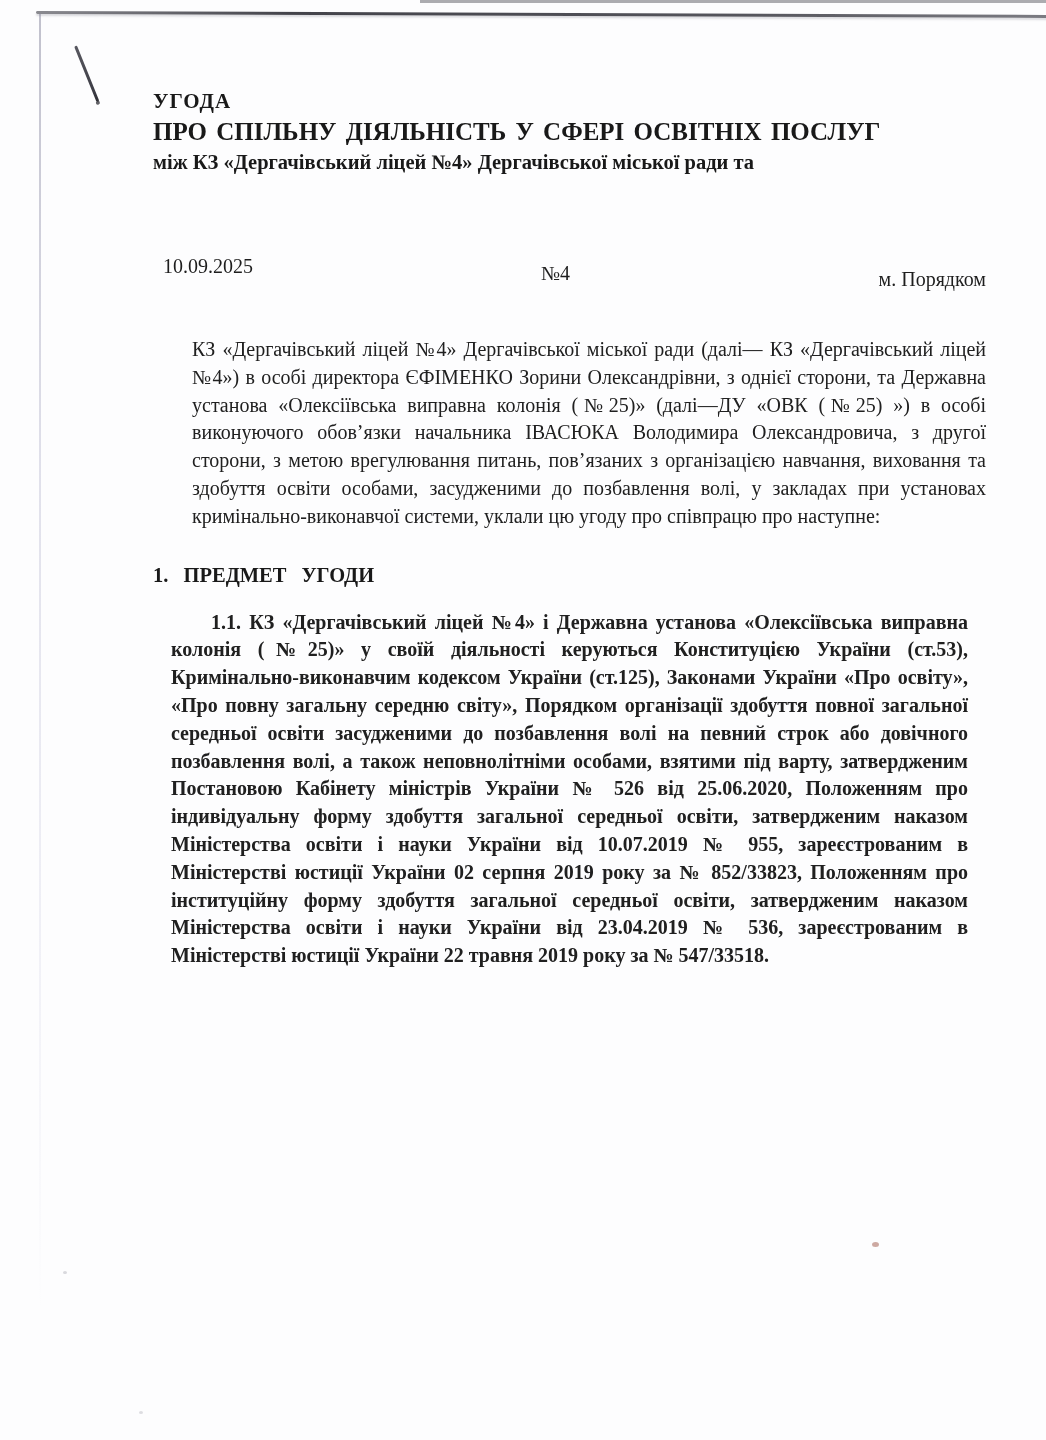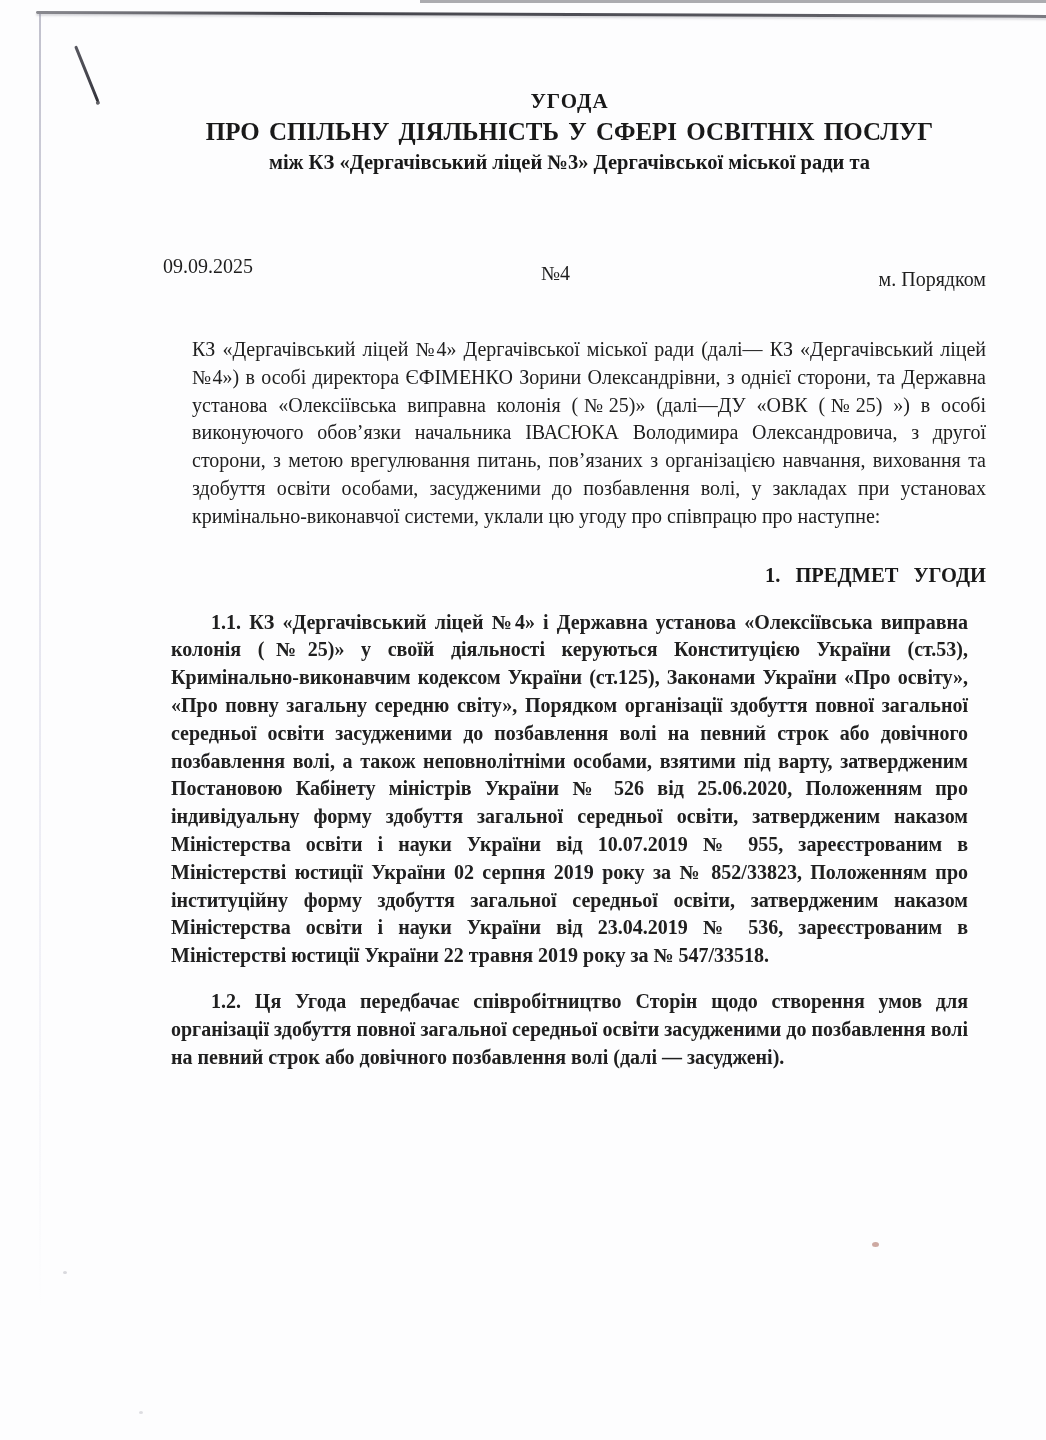--- a/index.html
+++ b/index.html
@@ -87,21 +87,21 @@
   }
 
   
   .doc {
     position: absolute;
     left: 153px; top: 0;
     width: 833px;
   }
   .doc-header {
     margin-top: 86px;
-    text-align: center;
+    text-align: left;
     font-weight: bold;
     color: #191919;
   }
   .t-line1 {
     font-size: 21px;
     line-height: 30px;
     letter-spacing: 1px;
   }
   .t-line2 {
     font-size: 25px;
@@ -137,21 +137,21 @@
     line-height: 27.8px;
     text-align: justify;
     color: #202020;
   }
   .preamble {
     margin-top: 51px;
     margin-left: 39px;
   }
   .sec-heading {
     margin-top: 30px;
-    text-align: right;
+    text-align: left;
     font-weight: bold;
     font-size: 20.5px;
     line-height: 28px;
     word-spacing: 10px;
     color: #191919;
   }
   .clause {
     text-indent: 40px;
     margin: 18px;
     font-weight: bold;
@@ -171,32 +171,31 @@
   <div class="pen-mark"></div>
   <div class="speck-1"></div>
   <div class="speck-2"></div>
   <div class="speck-3"></div>
 
   <div class="doc">
 
     <div class="doc-header">
       <div class="t-line1">УГОДА</div>
       <div class="t-line2">ПРО СПІЛЬНУ ДІЯЛЬНІСТЬ У СФЕРІ ОСВІТНІХ ПОСЛУГ</div>
-      <div class="t-line3">між КЗ «Дергачівський ліцей №3» Дергачівської міської ради та</div>
+      <div class="t-line3">між КЗ «Дергачівський ліцей №4» Дергачівської міської ради та</div>
     </div>
 
     <div class="date-row">
-      <span class="doc-date">09.09.2025</span>
+      <span class="doc-date">10.09.2025</span>
       <span class="doc-number">№4</span>
       <span class="doc-place">м. Порядком</span>
     </div>
 
     <p class="body-text preamble">КЗ «Дергачівський ліцей №4» Дергачівської міської ради (далі— КЗ «Дергачівський ліцей №4») в особі директора ЄФІМЕНКО Зорини Олександрівни, з однієї сторони, та Державна установа «Олексіївська виправна колонія (№25)» (далі—ДУ «ОВК (№25) ») в особі виконуючого обов’язки начальника ІВАСЮКА Володимира Олександровича, з другої сторони, з метою врегулювання питань, пов’язаних з організацією навчання, виховання та здобуття освіти особами, засудженими до позбавлення волі, у закладах при установах кримінально-виконавчої системи, уклали цю угоду про співпрацю про наступне:</p>
 
     <div class="sec-heading">1. ПРЕДМЕТ УГОДИ</div>
 
     <p class="body-text clause first">1.1. КЗ «Дергачівський ліцей №4» і Державна установа «Олексіївська виправна колонія (№25)» у своїй діяльності керуються Конституцією України (ст.53), Кримінально-виконавчим кодексом України (ст.125), Законами України «Про освіту», «Про повну загальну середню світу», Порядком організації здобуття повної загальної середньої освіти засудженими до позбавлення волі на певний строк або довічного позбавлення волі, а також неповнолітніми особами, взятими під варту, затвердженим Постановою Кабінету міністрів України № 526 від 25.06.2020, Положенням про індивідуальну форму здобуття загальної середньої освіти, затвердженим наказом Міністерства освіти і науки України від 10.07.2019 № 955, зареєстрованим в Міністерстві юстиції України 02 серпня 2019 року за № 852/33823, Положенням про інституційну форму здобуття загальної середньої освіти, затвердженим наказом Міністерства освіти і науки України від 23.04.2019 № 536, зареєстрованим в Міністерстві юстиції України 22 травня 2019 року за № 547/33518.</p>
 
-    <p class="body-text clause">1.2. Ця Угода передбачає співробітництво Сторін щодо створення умов для організації здобуття повної загальної середньої освіти засудженими до позбавлення волі на певний строк або довічного позбавлення волі (далі — засуджені).</p>
 
 
   </div>
 </div>
 
 </body></html>

